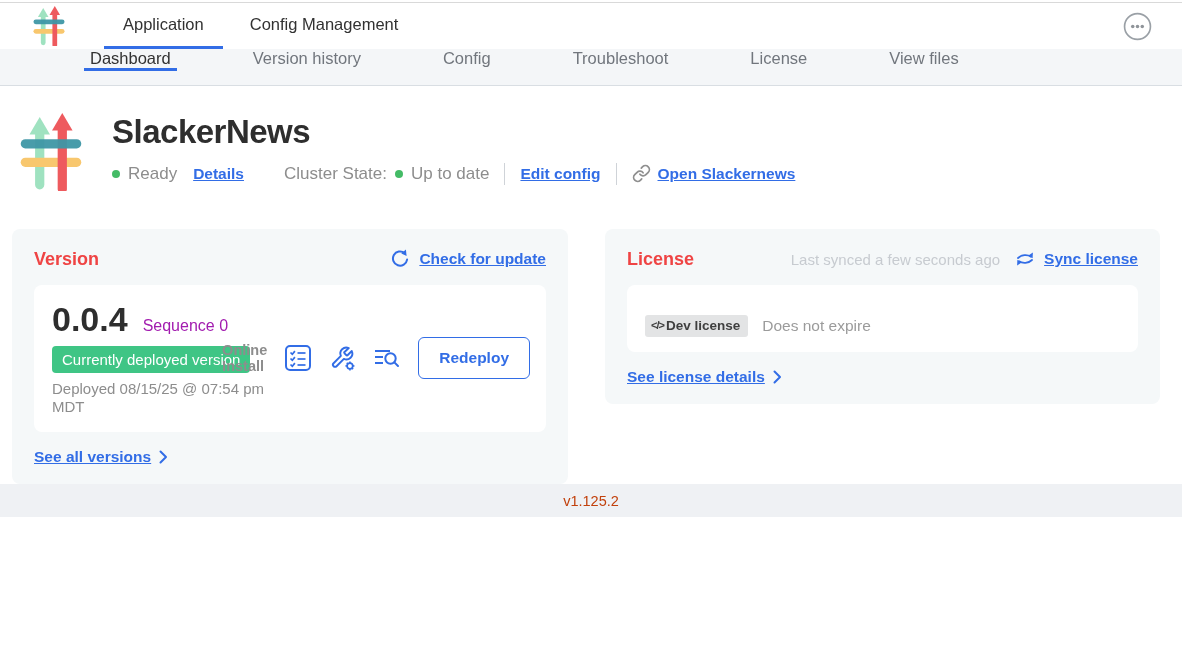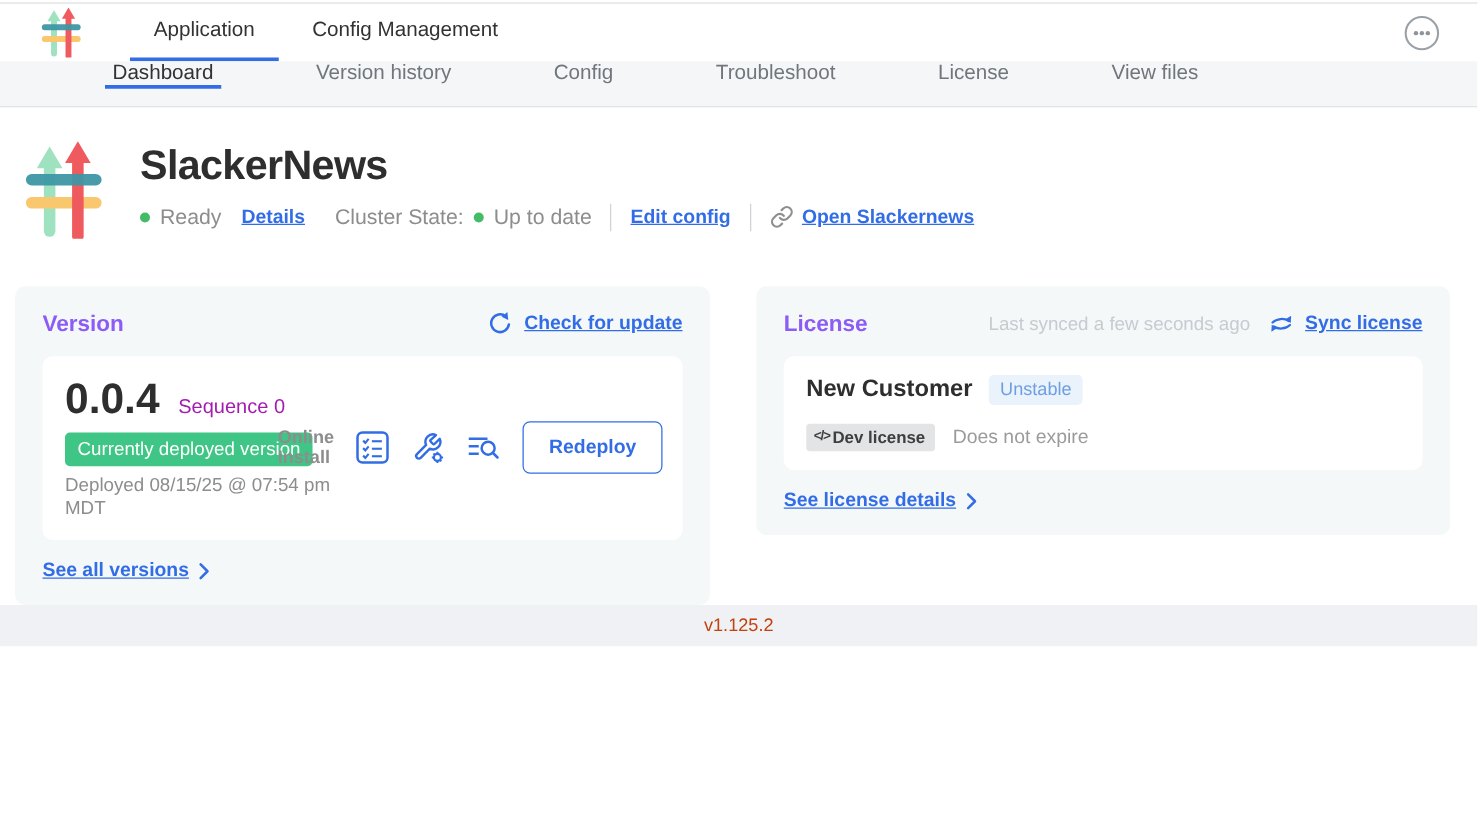--- a/index.html
+++ b/index.html
@@ -31,31 +31,31 @@
   .main { flex:1; background:#fff; }
   .app-header { display:flex; margin:27px 0 0 20px; }
   .app-header .big-logo { width:62px; height:78px; }
   .app-header .text-col { margin-left:30px; }
   .app-title { font-size:33px; font-weight:800; letter-spacing:-0.5px; color:#2e2e2e; }
   .status-row { display:flex; align-items:center; margin-top:12px; }
   .dot { width:8px; height:8px; border-radius:50%; background:#44bb66; flex:none; }
   .muted-17 { font-size:17px; color:#8d8d8d; }
   .blue-link { color:#326de6; font-weight:600; text-decoration:underline; cursor:pointer; }
   .status-row .gap-s { margin-left:8px; } .status-row .gap-m { margin-left:16px; }
-  .status-row .gap-l { margin-left:24px; }
+  .status-row .gap-l { margin-left:40px; }
   .vdiv { width:1px; height:22px; background:#cfd3d8; margin:0 15px; }
   .link-15 { font-size:15.5px; }
 
   
   .cards { display:flex; gap:37px; margin:38px 22px 0 12px; align-items:flex-start; }
   .card { background:#f5f8f9; border-radius:8px; padding:20px 22px 18px 22px; }
   .card.version { width:556px; }
   .card.license { width:555px; }
   .card-head { display:flex; align-items:center; }
-  .card-title { font-size:18px; font-weight:700; color:#8b5cf6; }
+  .card-title { font-size:18px; font-weight:700; color:#ef4444; }
   .card-head-right { margin-left:auto; display:flex; align-items:center; gap:9px; }
   .inner-card { background:#fff; border-radius:8px; margin-top:15px; padding:15px 18px; position:relative; }
 
   .version-number-row { display:flex; align-items:baseline; }
   .version-number { font-size:34px; font-weight:800; color:#2e2e2e; }
   .sequence { font-size:16px; color:#a21caf; margin-left:15px; }
   .deployed-badge { display:inline-block; margin-top:7px; background:#3fc585; color:#fff;
     font-size:15px; font-weight:500; padding:5px 10px; border-radius:4px; }
   .deployed-ts { margin-top:7px; font-size:15px; color:#8d8d8d; max-width:245px; line-height:1.25; }
 
@@ -254,24 +254,20 @@
               <path d="M3 8 C6.5 4.6, 12.5 4.4, 16 6.8" fill="none" stroke="#326de6" stroke-width="1.8" stroke-linecap="round"></path>
               <polygon points="17.9,2.6 17.6,8.3 13.4,5.4" fill="#326de6"></polygon>
               <path d="M17 10 C13.5 13.4, 7.5 13.6, 4 11.2" fill="none" stroke="#326de6" stroke-width="1.8" stroke-linecap="round"></path>
               <polygon points="2.1,15.4 2.4,9.7 6.6,12.6" fill="#326de6"></polygon>
             </svg>
             <span class="blue-link link-15">Sync license</span>
           </span>
         </div>
 
         <div class="inner-card">
-          <div class="customer-row">
-            <span class="customer-name">New Customer</span>
-            <span class="channel-badge">Unstable</span>
-          </div>
           <div class="license-meta-row">
             <span class="type-badge">
               <span class="code-glyph">&lt;/&gt;</span>
               <span>Dev license</span>
             </span>
             <span class="expiry">Does not expire</span>
           </div>
         </div>
 
         <div class="see-link-row">

